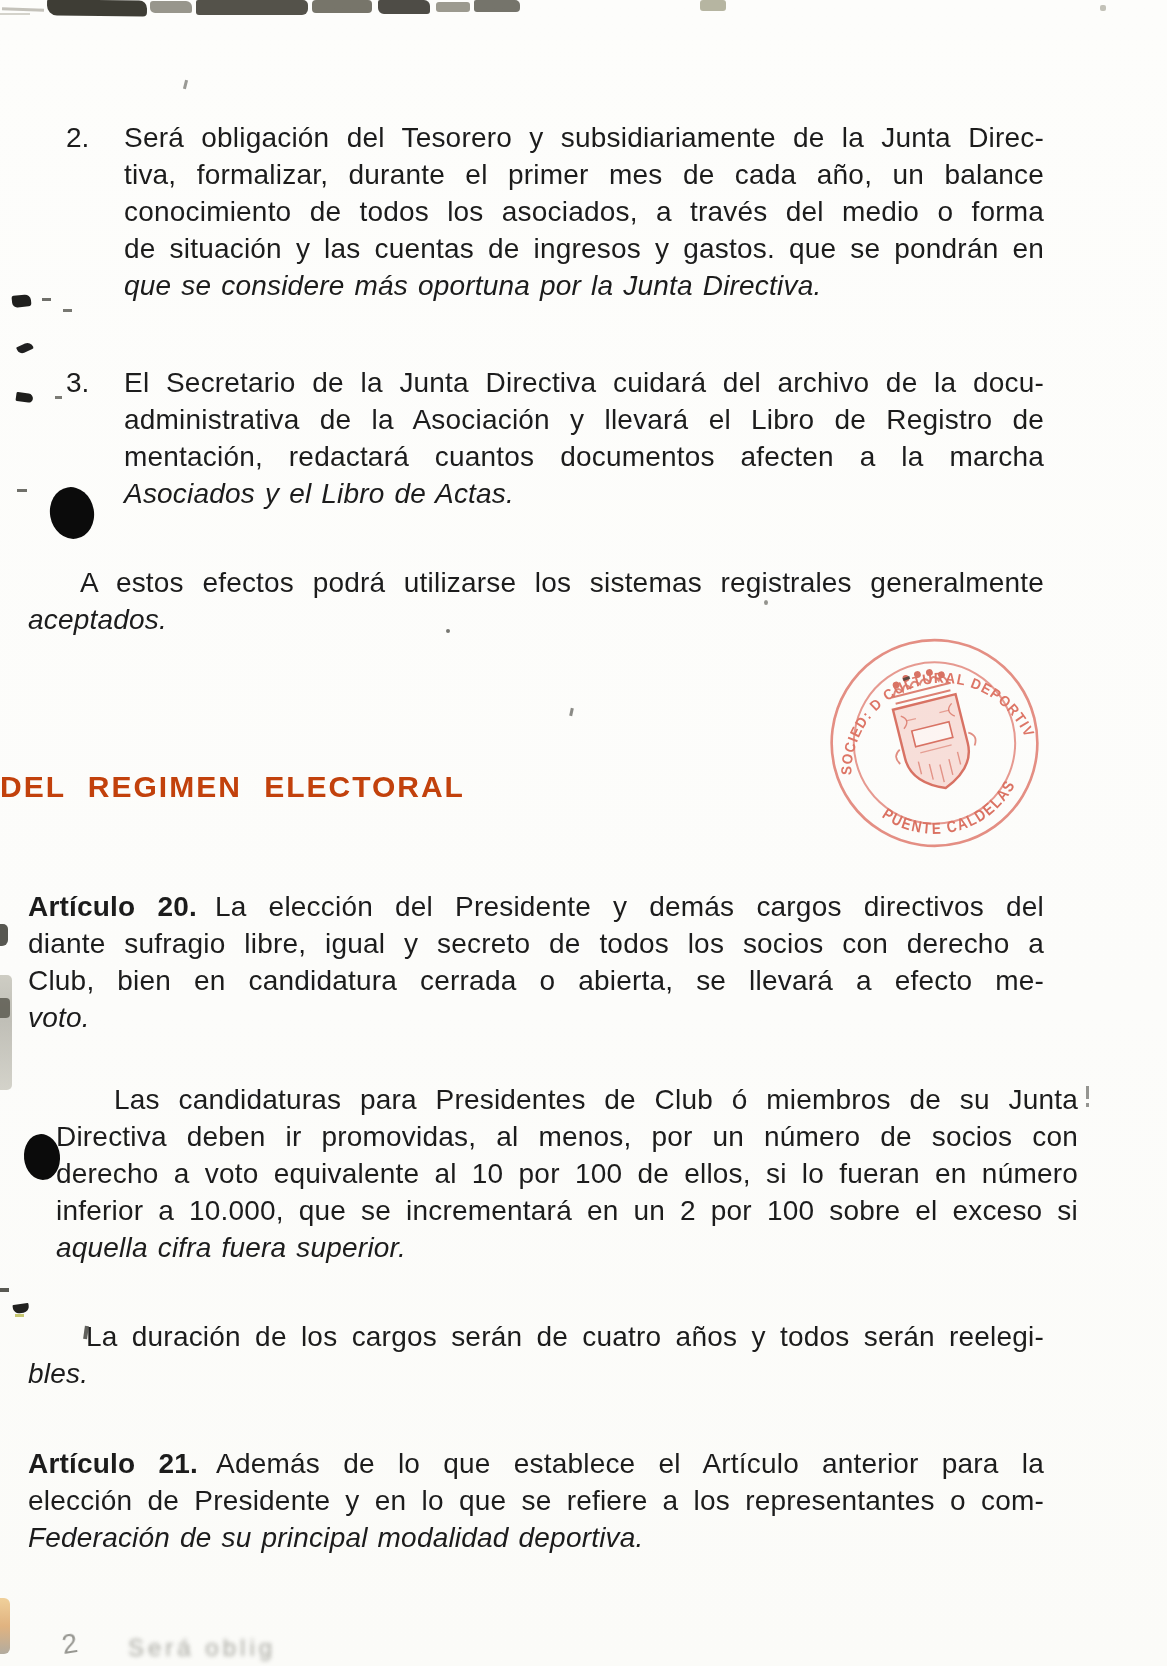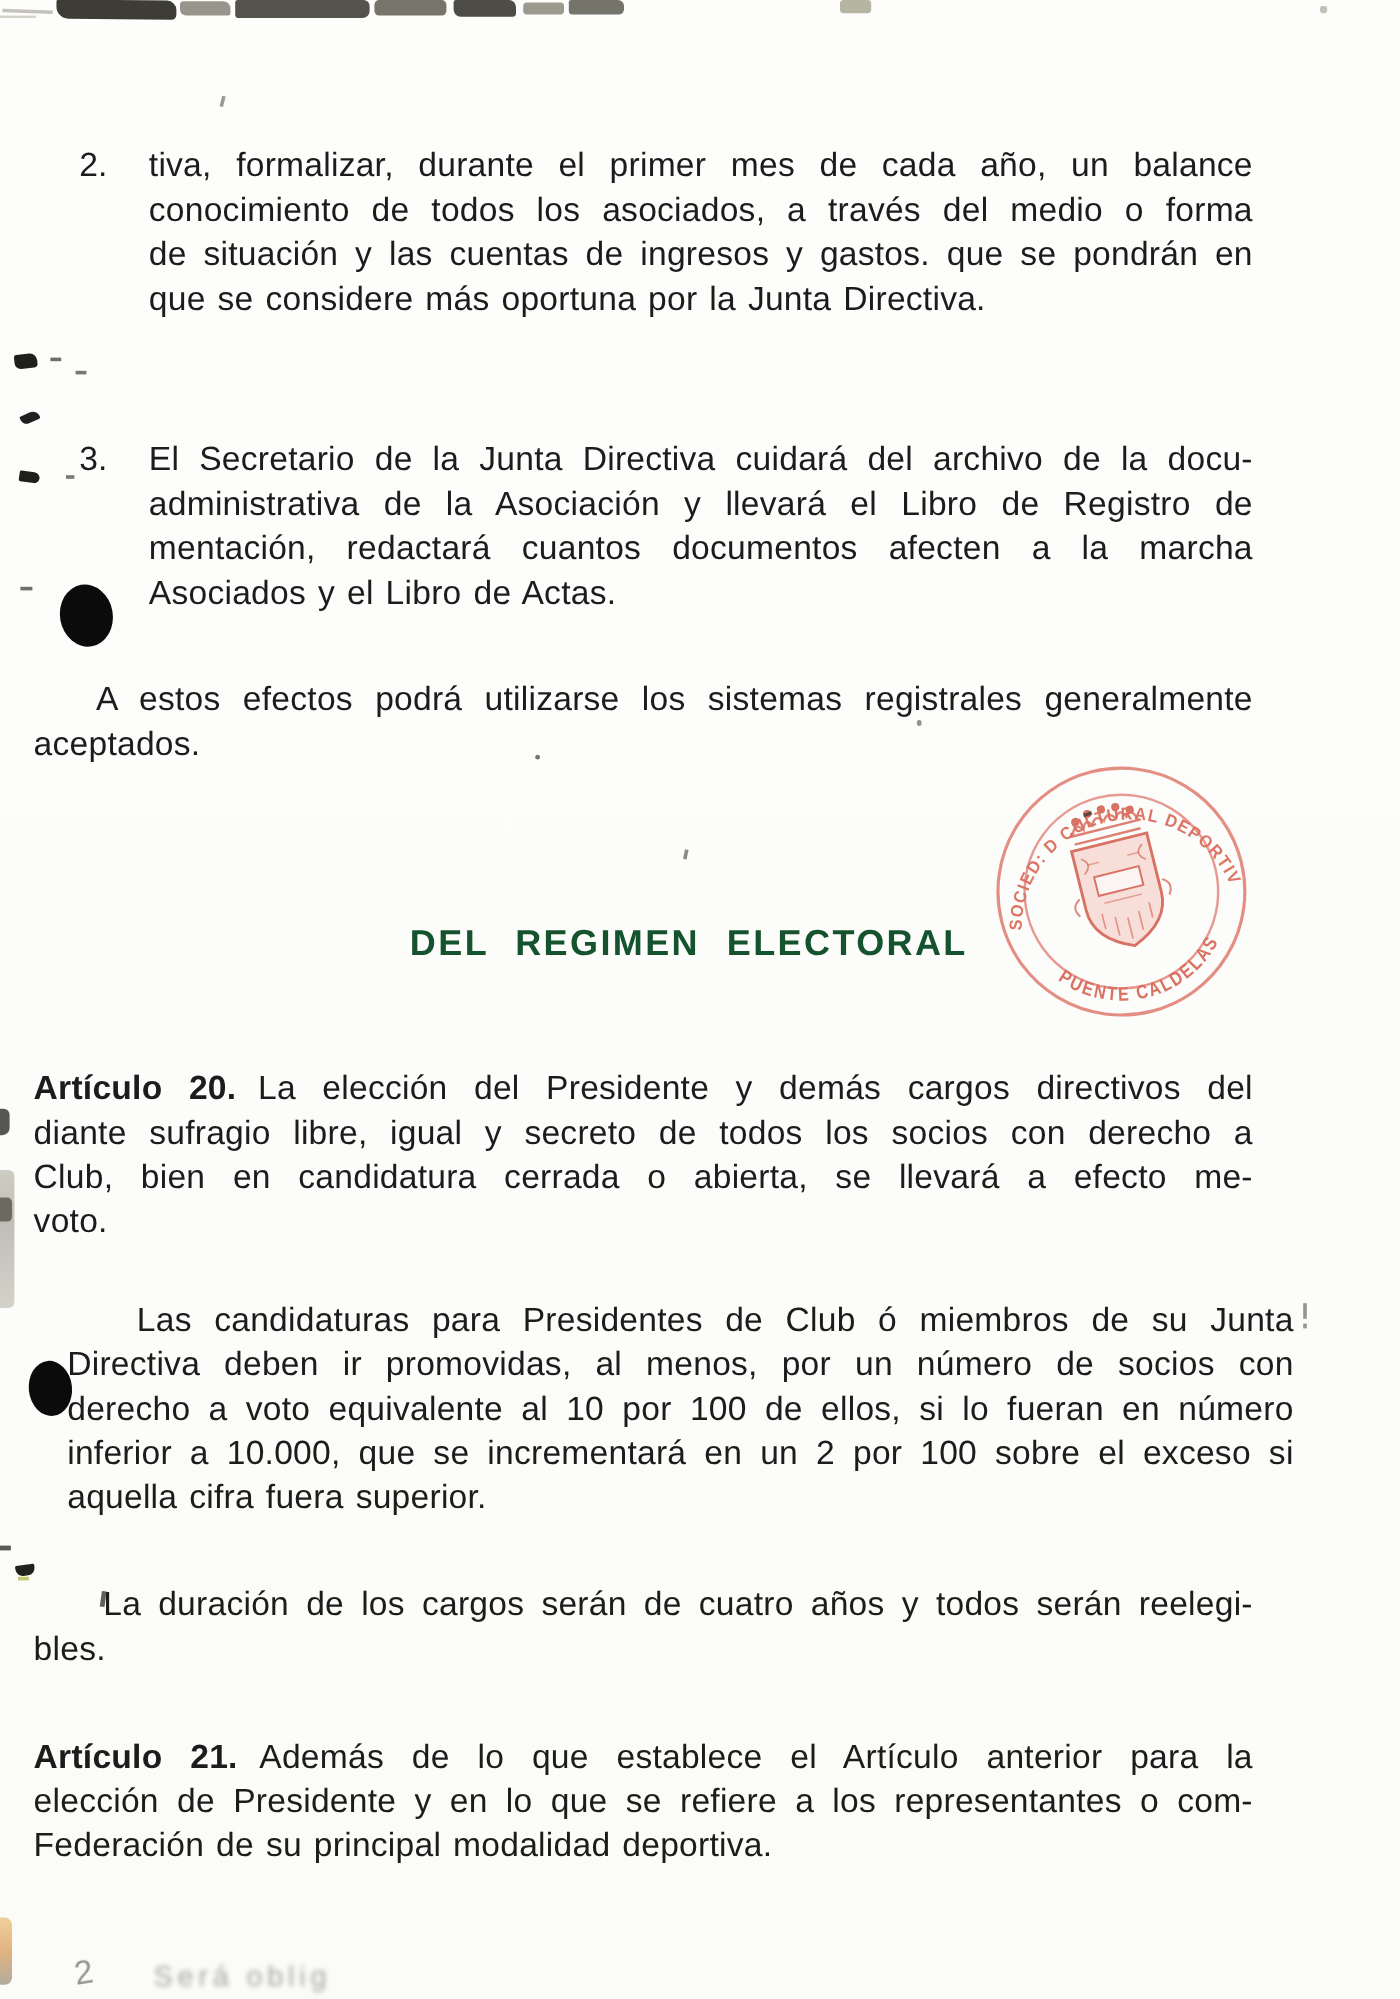--- a/index.html
+++ b/index.html
@@ -6,29 +6,29 @@
   body{
     width:1167px;height:1666px;position:relative;overflow:hidden;
     background:linear-gradient(180deg,#fdfdfb 0%,#fcfcfa 60%,#fbfbf8 100%);
     font-family:"Liberation Sans", sans-serif;color:#1c1c1c;
   }
   .block{position:absolute;}
   .doc-line{
     font-size:28px;line-height:37px;letter-spacing:.2px;word-spacing:2px;
     text-align:justify;text-align-last:justify;color:#1c1c1c;
   }
-  .doc-line.last{text-align-last:left;}
+  .doc-line.last{text-align-last:left;font-style:italic;}
   .indent{padding-left:52px;}
   .indent-lg{padding-left:58px;}
   .marker{position:absolute;left:0;top:0;font-size:28px;line-height:37px;}
   .item-text{margin-left:58px;}
   .art-label{font-weight:bold;margin-right:18px;}
   .heading{
     font-size:30px;font-weight:bold;letter-spacing:2px;word-spacing:12px;
-    text-align:center;color:#14532d;
+    text-align:left;color:#c2410c;
   }
   .mark{position:absolute;}
   .hole{background:#0b0b0b;border-radius:50%;}
   .footer-num{
     position:absolute;font-size:28px;color:#85857f;opacity:.85;
     transform:rotate(-9deg);filter:blur(.6px);
   }
   .footer-smudge{
     position:absolute;font-size:24px;color:#8f8f87;opacity:.8;
     letter-spacing:4px;filter:blur(2.2px);white-space:nowrap;
@@ -52,20 +52,21 @@
   <div class="mark" style="left:436px;top:2px;width:34px;height:10px;background:#5b5848;opacity:.6;border-radius:3px;"></div>
   <div class="mark" style="left:474px;top:0;width:46px;height:12px;background:#3b392e;opacity:.7;border-radius:2px 5px 4px 3px;"></div>
   <div class="mark" style="left:700px;top:0;width:26px;height:11px;background:#7c7a58;opacity:.55;border-radius:3px;"></div>
   <div class="mark" style="left:1100px;top:5px;width:6px;height:6px;background:#8a8876;opacity:.5;border-radius:2px;"></div>
   <div class="mark" style="left:184px;top:80px;width:3px;height:9px;background:#6f6f69;opacity:.7;transform:rotate(14deg);"></div>
 </div>
 
 <div class="block" style="left:66px;top:119px;width:978px;">
   <span class="marker">2.</span>
   <div class="item-text" style="width:920px;">
+    <div class="doc-line">Será obligación del Tesorero y subsidiariamente de la Junta Direc-</div>
     <div class="doc-line">tiva, formalizar, durante el primer mes de cada año, un balance</div>
     <div class="doc-line">conocimiento de todos los asociados, a través del medio o forma</div>
     <div class="doc-line">de situación y las cuentas de ingresos y gastos. que se pondrán en</div>
     <div class="doc-line last">que se considere más oportuna por la Junta Directiva.</div>
   </div>
 </div>
 
 <div class="block" style="left:66px;top:364px;width:978px;">
   <span class="marker">3.</span>
   <div class="item-text" style="width:920px;">

